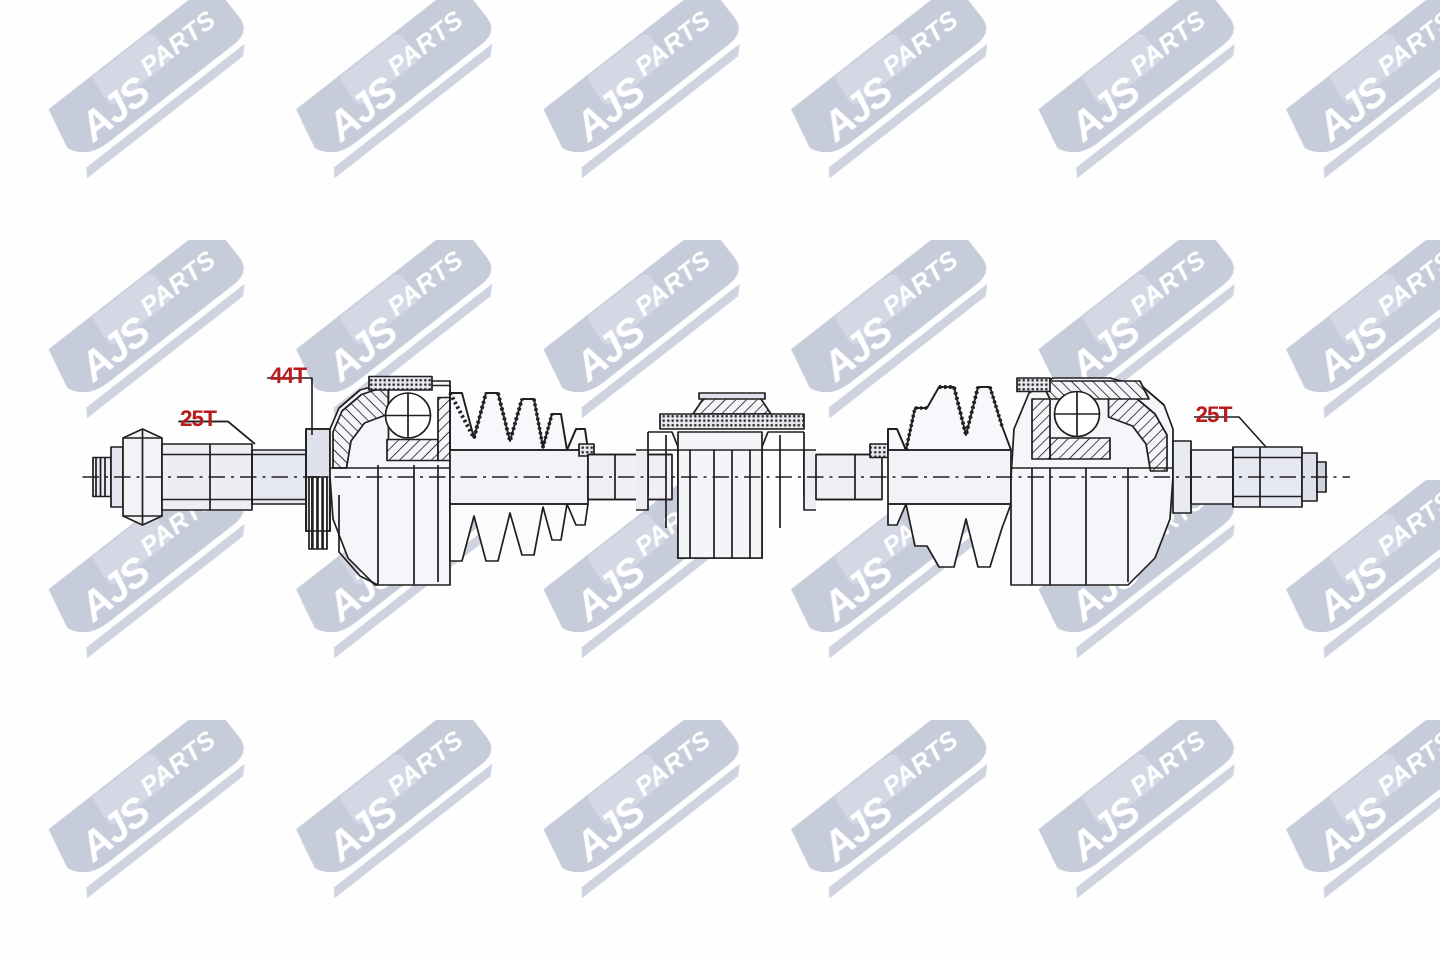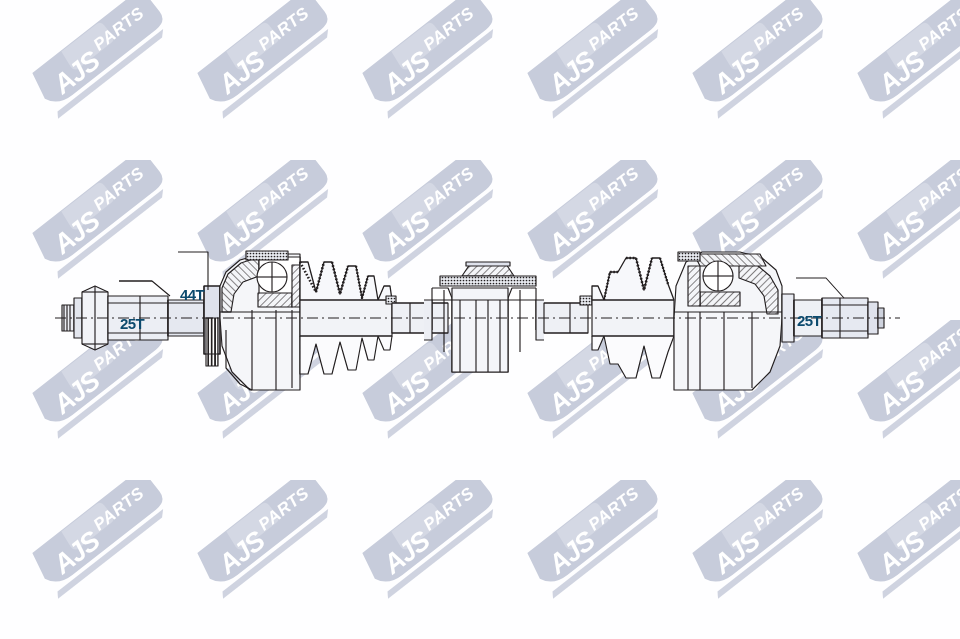--- a/index.html
+++ b/index.html
@@ -14,24 +14,23 @@
   .layer{position:absolute;left:0;top:0;width:960px;height:639px;}
   #wm{z-index:1;}
   #art{z-index:2;}
   #labels{z-index:3;}
   .lbl{
     position:absolute;
     font-family:"Liberation Sans", sans-serif;
     font-weight:bold;
     font-size:15px;
     letter-spacing:-0.6px;
-    color:#0c4a6e;
+    color:#b91c1c;
     line-height:1;
     white-space:nowrap;
-    margin-top:44px;
     -webkit-font-smoothing:none;
   }
 </style>
 </head>
 <body style="background: rgb(254, 254, 255);">
 
 <div id="stage">
 
   <svg class="layer" id="wm" viewBox="0 0 960 639" width="960" height="639" xmlns="http://www.w3.org/2000/svg" aria-hidden="true">
     <defs>

